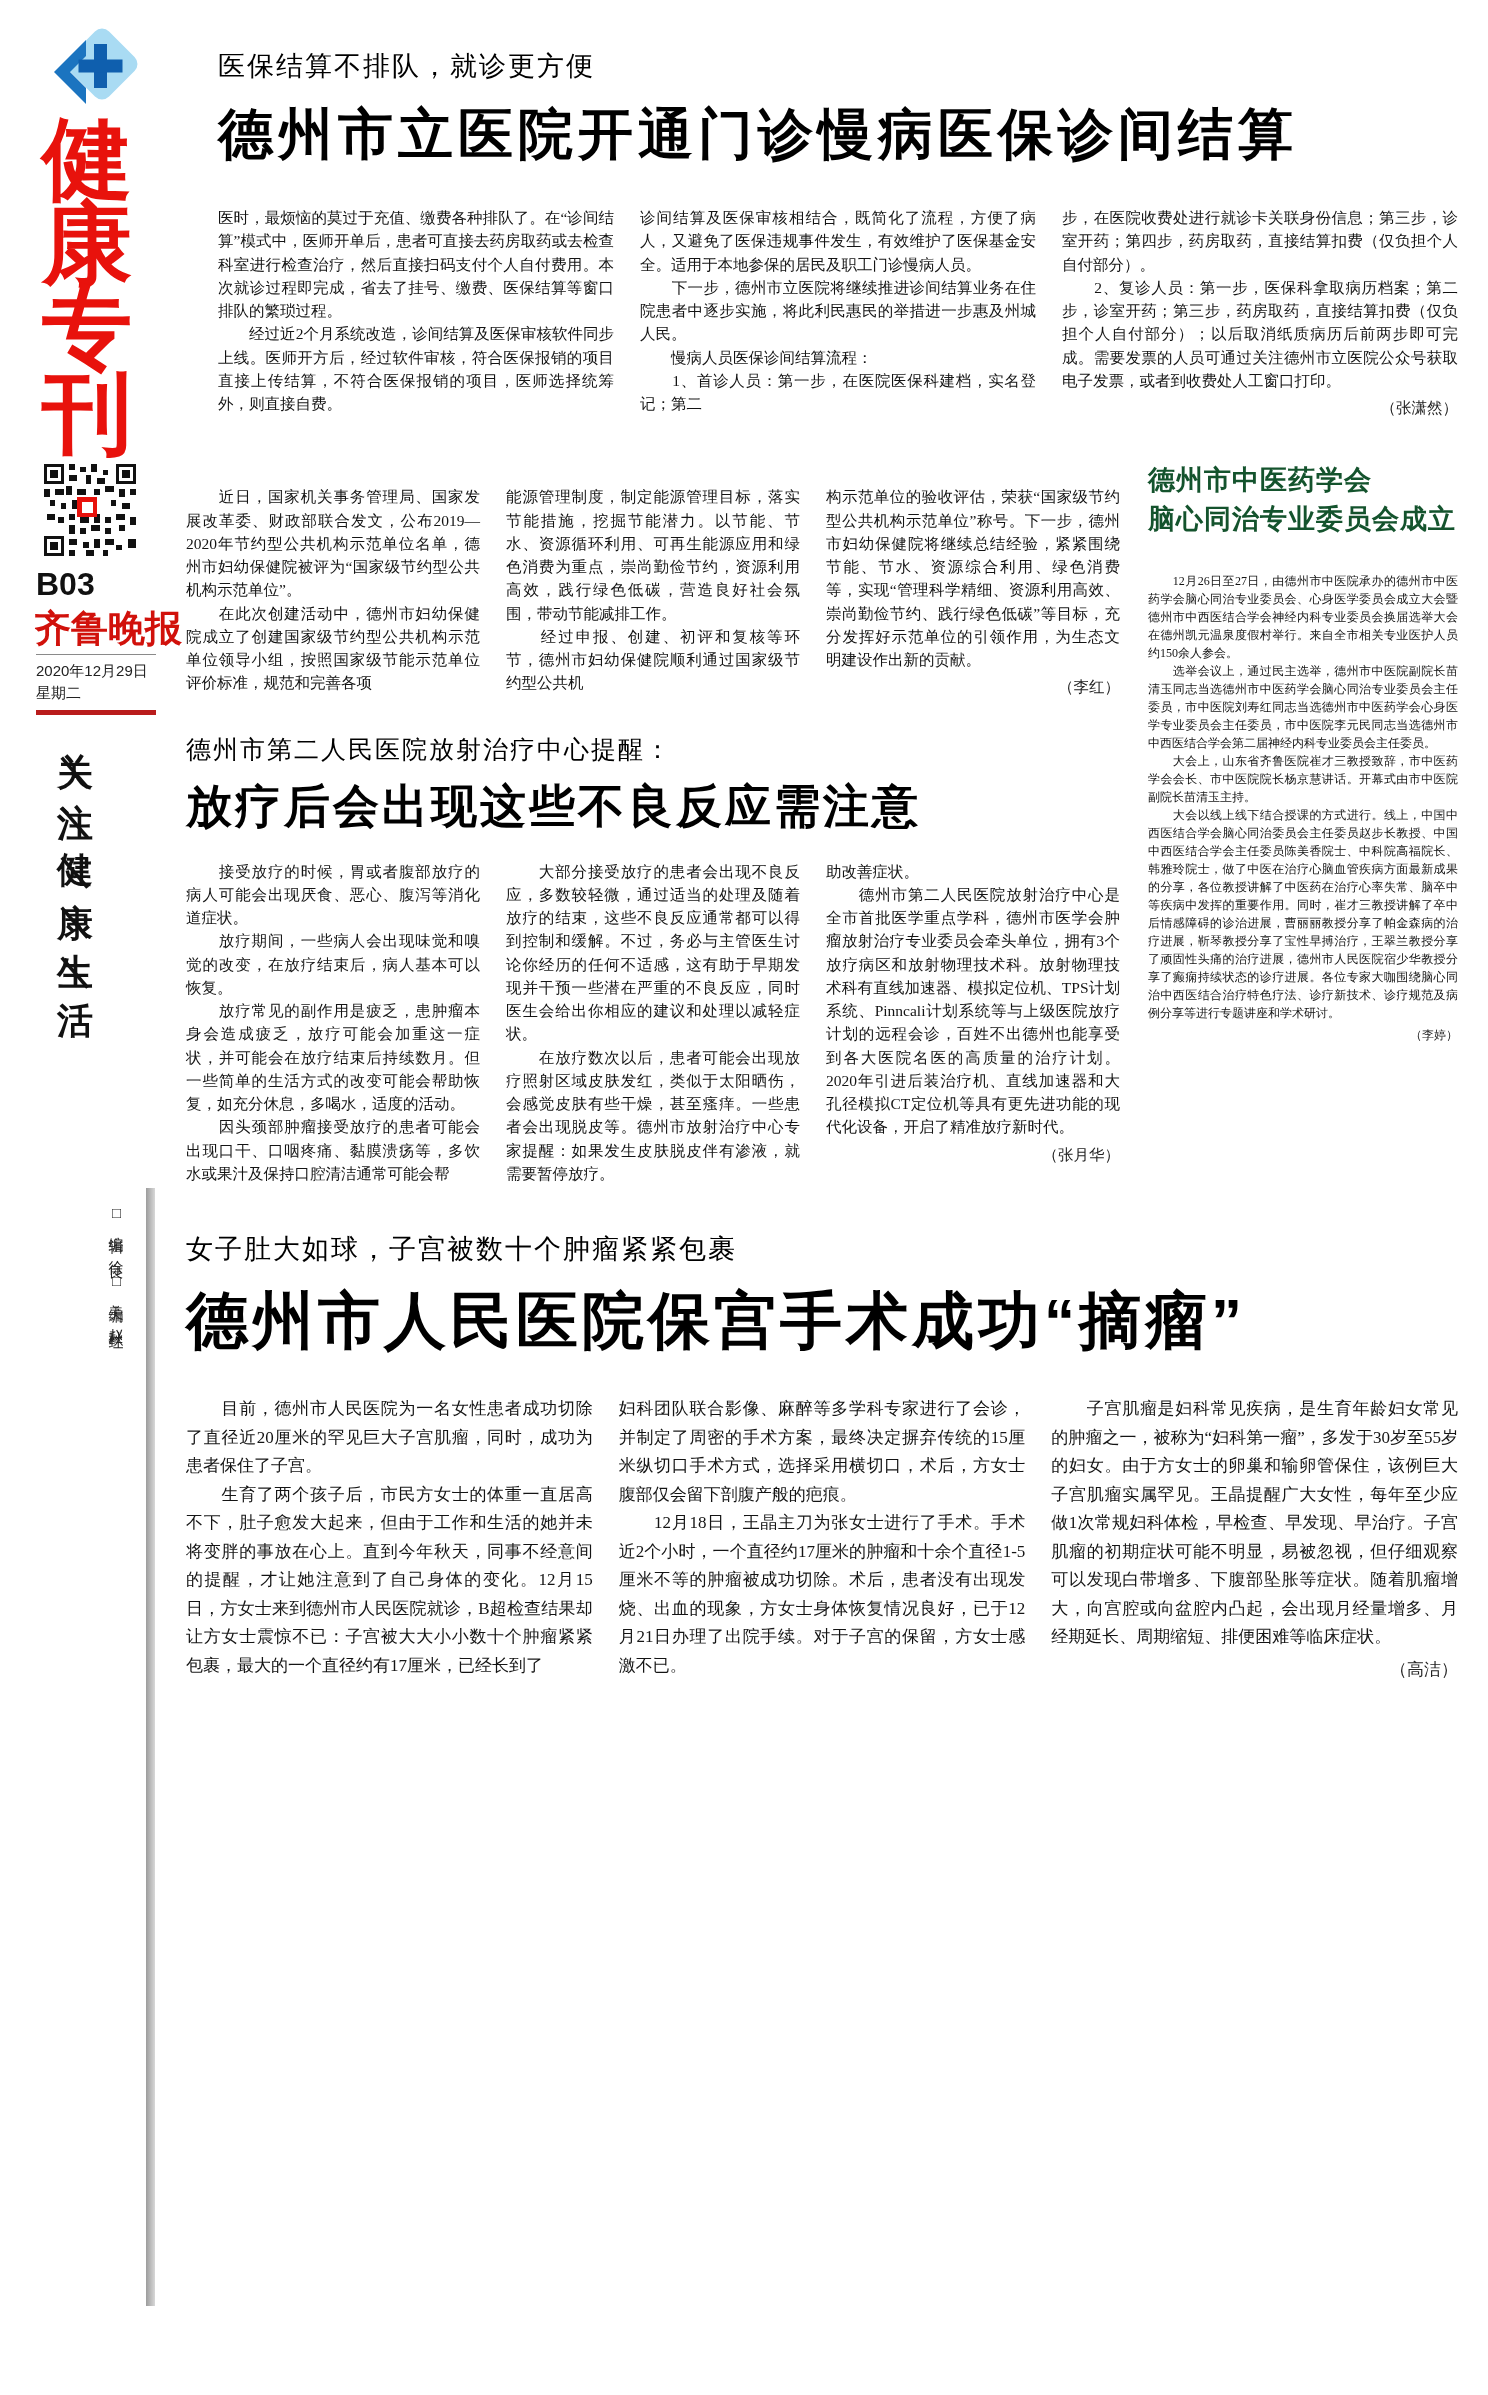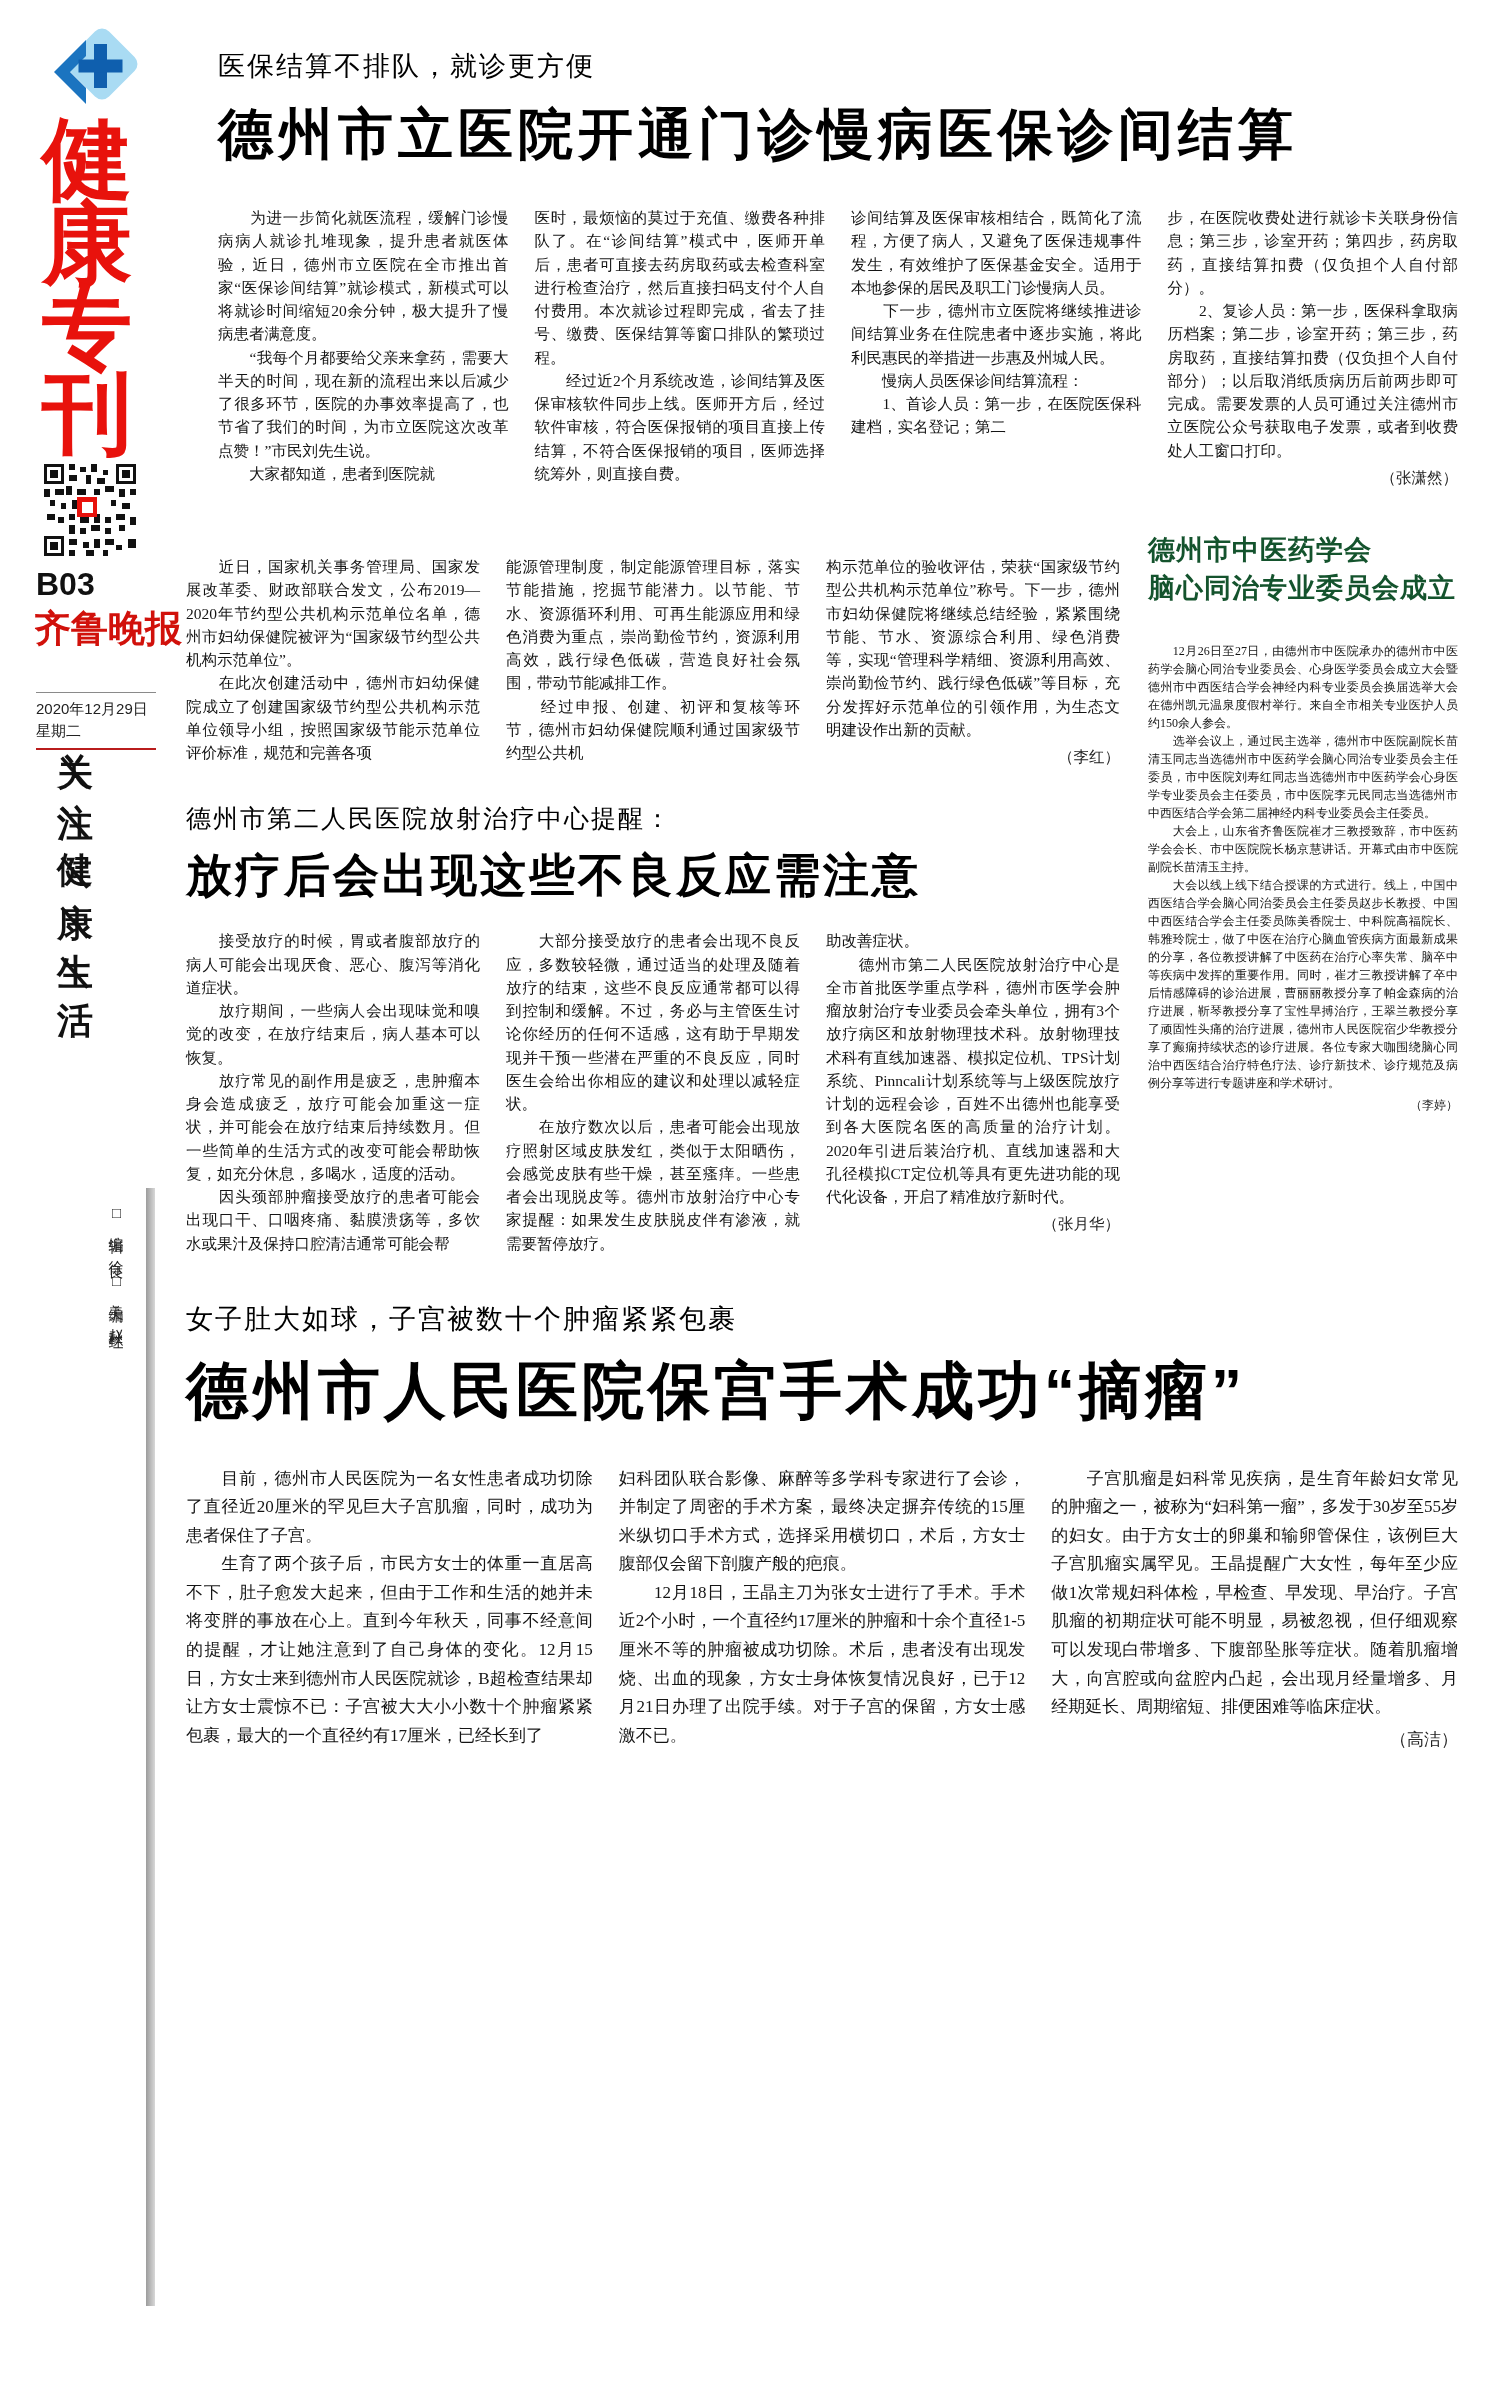--- a/index.html
+++ b/index.html
@@ -15,22 +15,22 @@
   .masthead { position:absolute; left:42px; top:118px; line-height:0.94; }
   .masthead span {
     display:block; font-size:90px; font-weight:900; color:#e8120c;
     font-family:"Liberation Serif", serif; letter-spacing:0;
   }
   .qr { position:absolute; left:44px; top:464px; width:92px; height:92px; }
   .pageno { position:absolute; left:36px; top:566px; font-size:32px; font-weight:800;
             font-family:"Liberation Sans", sans-serif; color:#111; }
   .paper  { position:absolute; left:34px; top:604px; font-size:37px; font-weight:900;
             color:#d1110b; font-family:"Liberation Serif", serif; white-space:nowrap; }
-  .dateblock { position:absolute; left:36px; top:692px; width:120px;
-               border-top:1px solid #8a8a8a; border-bottom:2px solid #b91c1c;
+  .dateblock { position:absolute; left:36px; top:654px; width:120px;
+               border-top:1px solid #8a8a8a; border-bottom:5px solid #b91c1c;
                padding:5px 0 6px 0; font-size:15px; line-height:1.45; color:#222;
                font-family:"Liberation Sans", sans-serif; }
   .slogan { position:absolute; left:50px; top:724px; writing-mode:vertical-rl;
             font-size:36px; font-weight:600; letter-spacing:7px; color:#111;
             font-family:"Liberation Serif", serif; }
   .graybar { position:absolute; left:146px; top:1188px; width:9px; height:1118px;
              background:linear-gradient(to right,#9c9c9c,#d8d8d8); }
   .credits { position:absolute; left:106px; top:1204px; writing-mode:vertical-rl;
              font-size:15px; letter-spacing:3px; color:#222;
              font-family:"Liberation Sans", sans-serif; }
@@ -122,23 +122,20 @@
 
     <div class="credits">□编辑：徐良　□美编：赵秋红</div>
   </aside>
 
   <main class="main">
 
     <section class="a1">
       <div class="kicker">医保结算不排队，就诊更方便</div>
       <h1 class="headline" style="margin:14px 0 0 0;">德州市立医院开通门诊慢病医保诊间结算</h1>
       <div class="cols">
-        <div class="col"><span class="coltext">　　为进一步简化就医流程，缓解门诊慢病病人就诊扎堆现象，提升患者就医体验，近日，德州市立医院在全市推出首家“医保诊间结算”就诊模式，新模式可以将就诊时间缩短20余分钟，极大提升了慢病患者满意度。
-　　“我每个月都要给父亲来拿药，需要大半天的时间，现在新的流程出来以后减少了很多环节，医院的办事效率提高了，也节省了我们的时间，为市立医院这次改革点赞！”市民刘先生说。
-　　大家都知道，患者到医院就</span></div>
         <div class="col"><span class="coltext">医时，最烦恼的莫过于充值、缴费各种排队了。在“诊间结算”模式中，医师开单后，患者可直接去药房取药或去检查科室进行检查治疗，然后直接扫码支付个人自付费用。本次就诊过程即完成，省去了挂号、缴费、医保结算等窗口排队的繁琐过程。
 　　经过近2个月系统改造，诊间结算及医保审核软件同步上线。医师开方后，经过软件审核，符合医保报销的项目直接上传结算，不符合医保报销的项目，医师选择统筹外，则直接自费。</span></div>
         <div class="col"><span class="coltext">诊间结算及医保审核相结合，既简化了流程，方便了病人，又避免了医保违规事件发生，有效维护了医保基金安全。适用于本地参保的居民及职工门诊慢病人员。
 　　下一步，德州市立医院将继续推进诊间结算业务在住院患者中逐步实施，将此利民惠民的举措进一步惠及州城人民。
 　　慢病人员医保诊间结算流程：
 　　1、首诊人员：第一步，在医院医保科建档，实名登记；第二</span></div>
         <div class="col">
           <span class="coltext">步，在医院收费处进行就诊卡关联身份信息；第三步，诊室开药；第四步，药房取药，直接结算扣费（仅负担个人自付部分）。
 　　2、复诊人员：第一步，医保科拿取病历档案；第二步，诊室开药；第三步，药房取药，直接结算扣费（仅负担个人自付部分）；以后取消纸质病历后前两步即可完成。需要发票的人员可通过关注德州市立医院公众号获取电子发票，或者到收费处人工窗口打印。</span>
           <span class="byline">（张潇然）</span>

